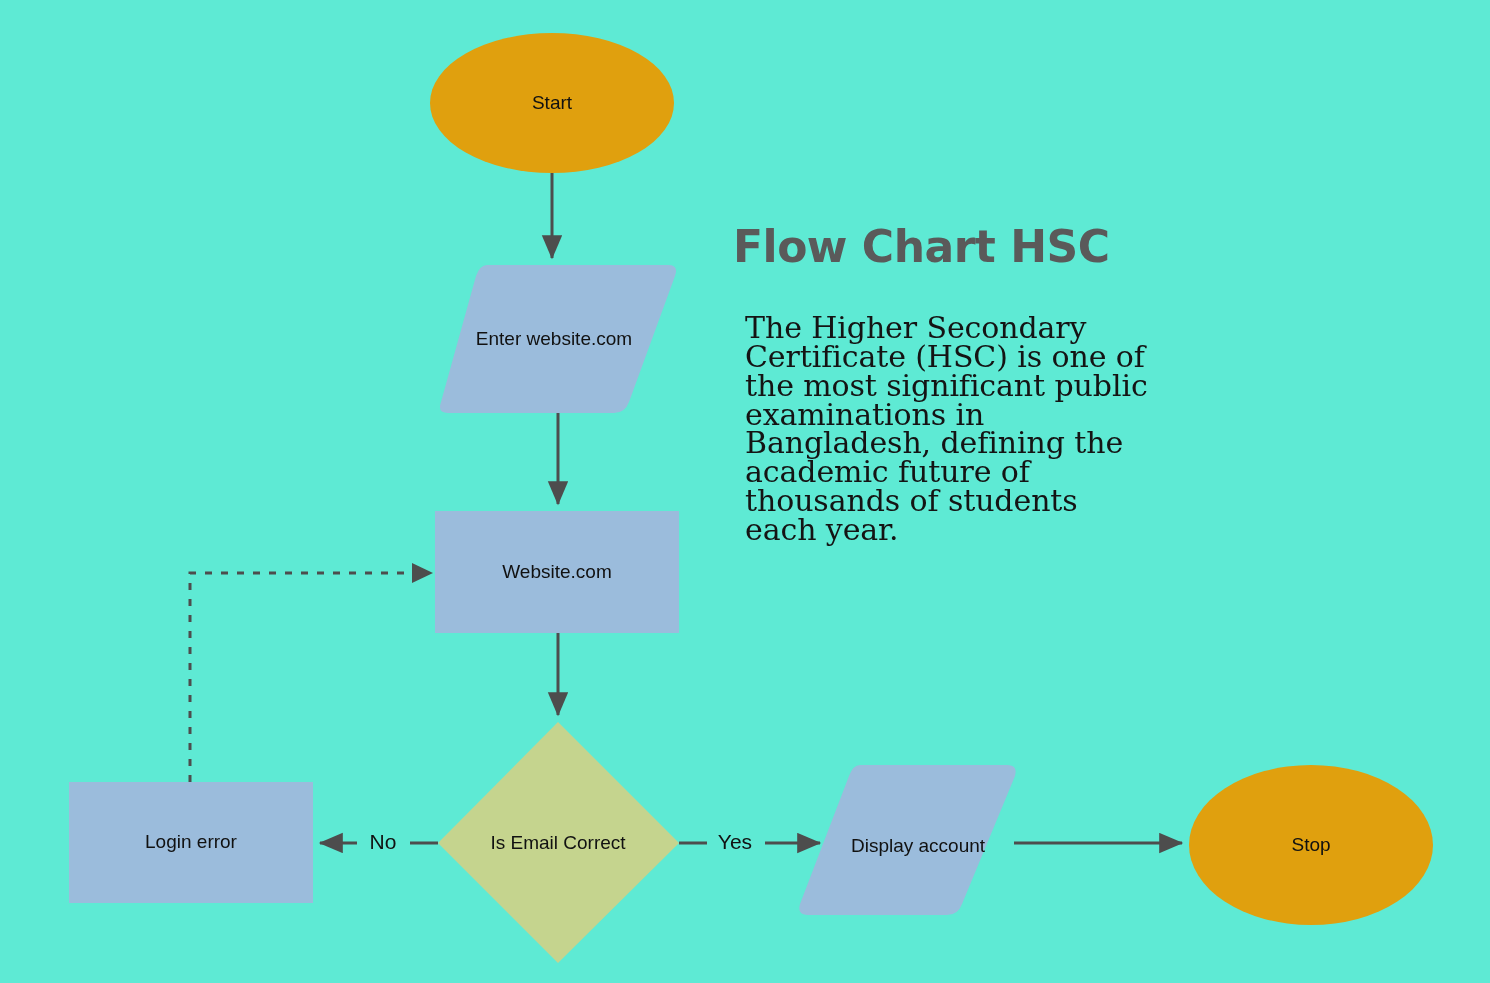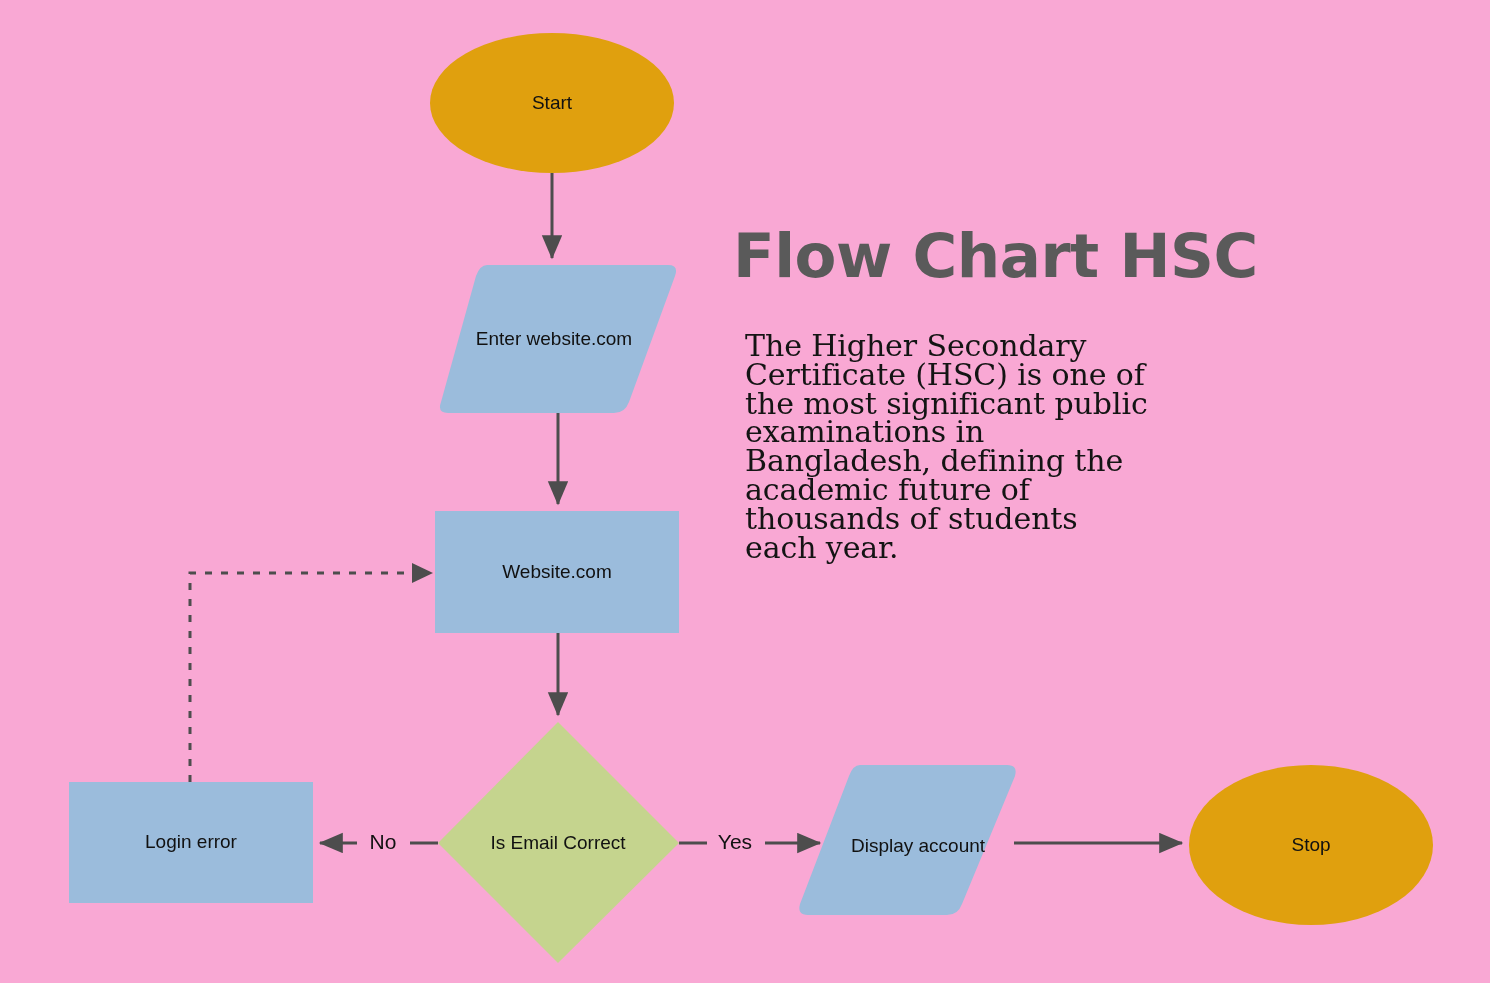--- a/index.html
+++ b/index.html
@@ -11,21 +11,21 @@
   body {
     width: 1490px;
     height: 983px;
     overflow: hidden;
     font-family: "Liberation Sans", sans-serif;
   }
   #canvas {
     position: relative;
     width: 1490px;
     height: 983px;
-    background: #f9a8d4;
+    background: #5eead4;
   }
   #flow-svg {
     position: absolute;
     left: 0;
     top: 0;
     width: 1490px;
     height: 983px;
   }
   .node-label {
     font-family: "Liberation Sans", sans-serif;
@@ -53,21 +53,21 @@
     stroke-dasharray: 7 9;
   }
   .text-panel {
     position: absolute;
     left: 733px;
     top: 224px;
     width: 430px;
   }
   .panel-title {
     font-family: "DejaVu Sans", sans-serif;
-    font-size: 61px;
+    font-size: 44px;
     font-weight: 900;
     letter-spacing: -0.5px;
     color: #5a5a5a;
     line-height: 1.05;
     margin: 0 0 44px 0;
     white-space: nowrap;
   }
   .panel-body {
     font-family: "DejaVu Serif", "Liberation Serif", serif;
     font-size: 30px;

